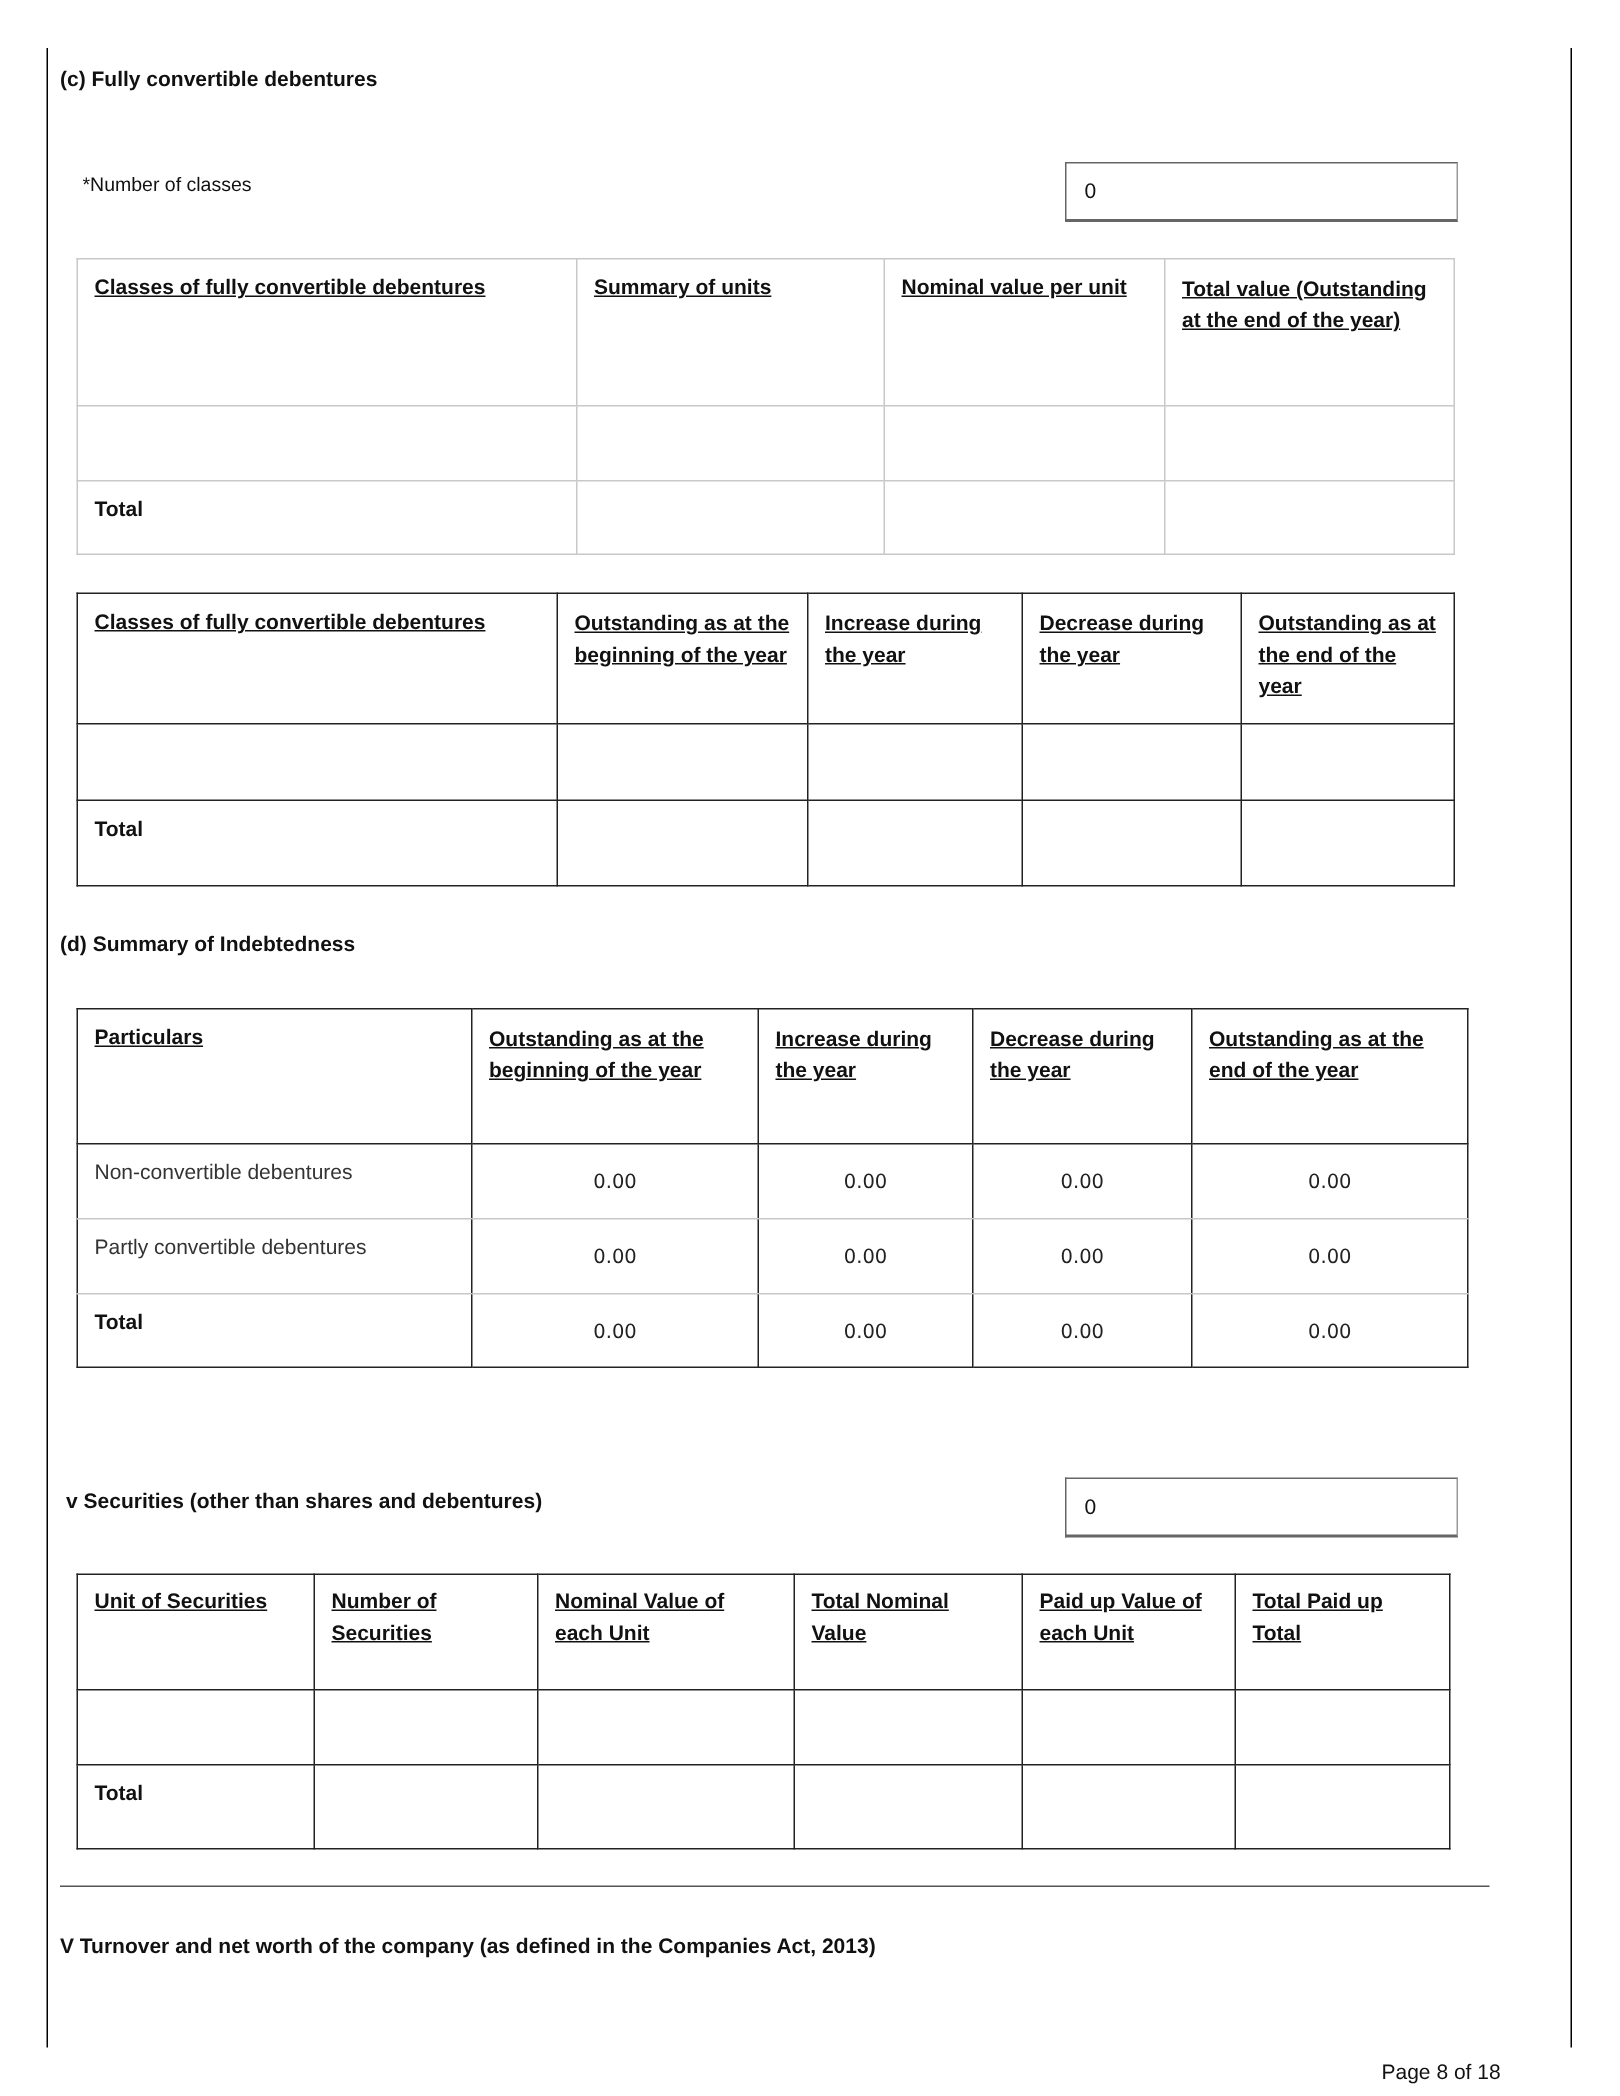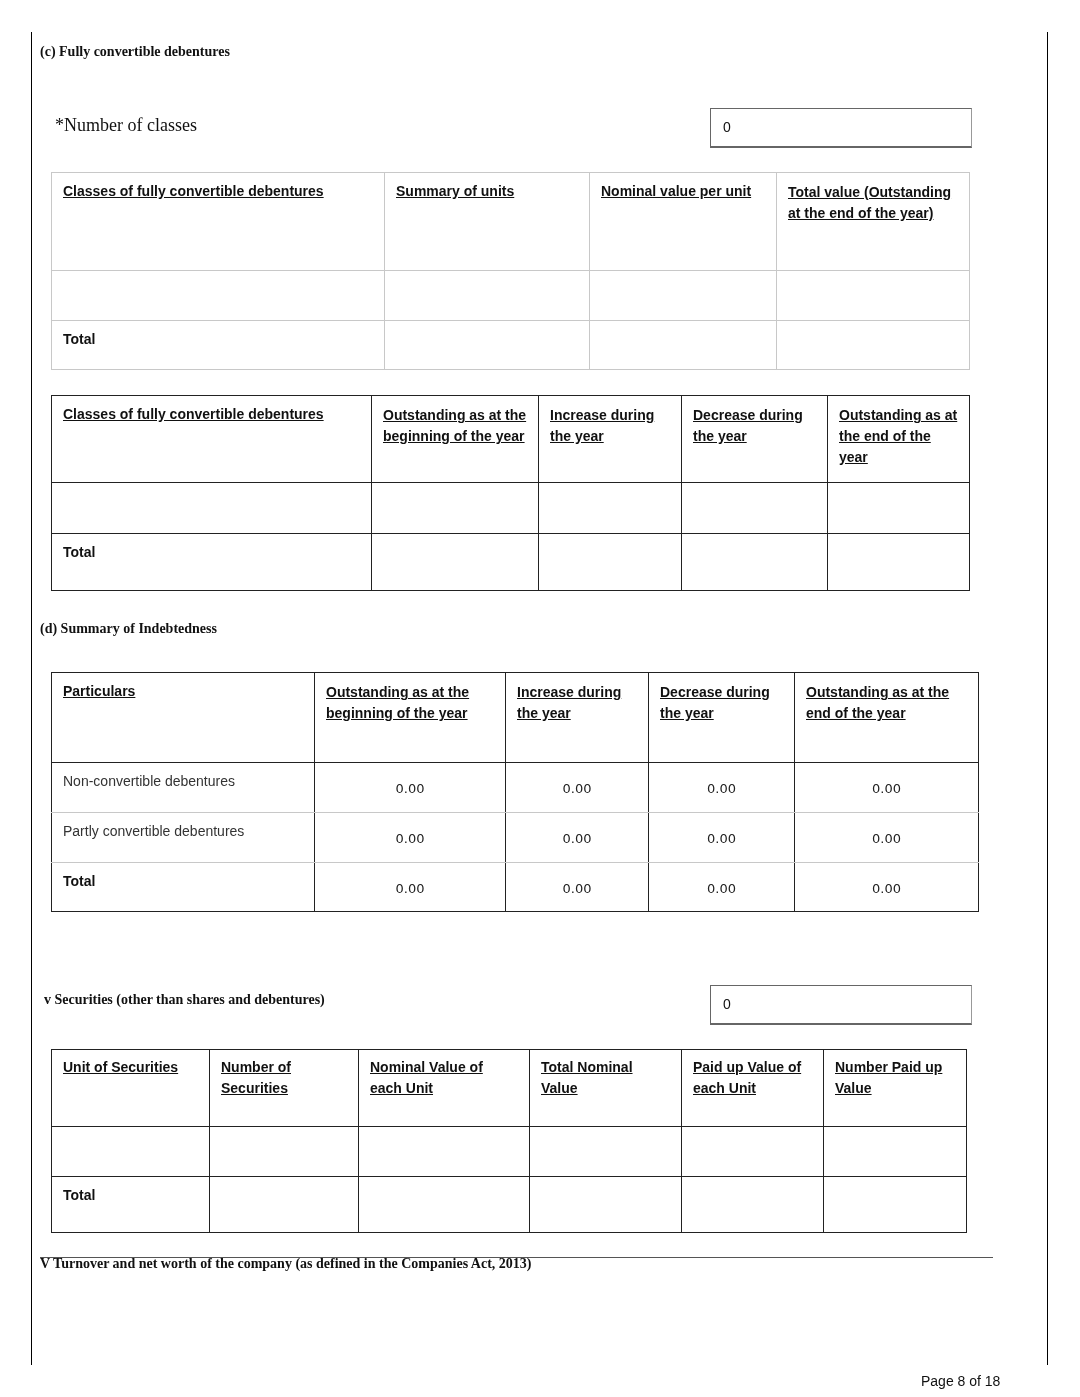--- a/index.html
+++ b/index.html
@@ -2,23 +2,23 @@
 <html><head>
   <meta charset="utf-8">
   <style>
     html, body { margin: 0; padding: 0; background: #ffffff; }
     body {
       width: 1080px; height: 1397px; position: relative; overflow: hidden;
       font-family: "Liberation Sans", sans-serif; color: #111;
     }
     .frame-left { position: absolute; left: 31px; top: 32px; width: 1px; height: 1333px; background: #000; }
     .frame-right { position: absolute; left: 1047px; top: 32px; width: 1px; height: 1333px; background: #000; }
-    .abs { position: absolute; font-family: Liberation Serif, serif; }
+    .abs { position: absolute; }
     .heading { font-size: 14px; font-weight: bold; }
-    .label { font-size: 18px; }
+    .label { font-size: 13px; }
     .field {
       position: absolute; border: 1px solid #666; border-right-color: #999; border-bottom: 2px solid #666;
       box-sizing: border-box; background: #fff; font-size: 14px; padding: 10px 0 0 12px;
     }
     table { position: absolute; border-collapse: collapse; table-layout: fixed; }
     td, th {
       box-sizing: border-box; vertical-align: top; text-align: left;
       font-size: 14px; padding: 8px 11px; line-height: 21px;
     }
     th { font-weight: bold; text-decoration: underline; }
@@ -157,21 +157,21 @@
       <col style="width:142px">
       <col style="width:143px">
     </colgroup>
   <tbody>
       <tr style="height:77px">
     <th class="c-dark" style="padding-top:7px">Unit of Securities</th>
     <th class="c-dark" style="padding-top:7px">Number of Securities</th>
     <th class="c-dark" style="padding-top:7px">Nominal Value of each Unit</th>
     <th class="c-dark" style="padding-top:7px">Total Nominal Value</th>
     <th class="c-dark" style="padding-top:7px">Paid up Value of each Unit</th>
-    <th class="c-dark" style="padding-top:7px">Number Paid up Value</th>
+    <th class="c-dark" style="padding-top:7px">Total Paid up Total</th>
   </tr>
   <tr style="height:50px">
     <td class="c-dark"></td>
     <td class="c-dark"></td>
     <td class="c-dark"></td>
     <td class="c-dark"></td>
     <td class="c-dark"></td>
     <td class="c-dark"></td>
   </tr>
   <tr style="height:56px">
@@ -180,15 +180,15 @@
     <td class="c-dark"></td>
     <td class="c-dark"></td>
     <td class="c-dark"></td>
     <td class="c-dark"></td>
   </tr>
 </tbody>
   </table>
 
 <div class="hr"></div>
 
-<div class="abs heading" style="left:40px; top:1256px;">V Turnover and net worth of the company (as defined in the Companies Act, 2013)</div>
+<div class="abs heading" style="left:40px; top:1289px;">V Turnover and net worth of the company (as defined in the Companies Act, 2013)</div>
 
 <div class="pageno">Page 8 of 18</div>
 
 </body></html>

